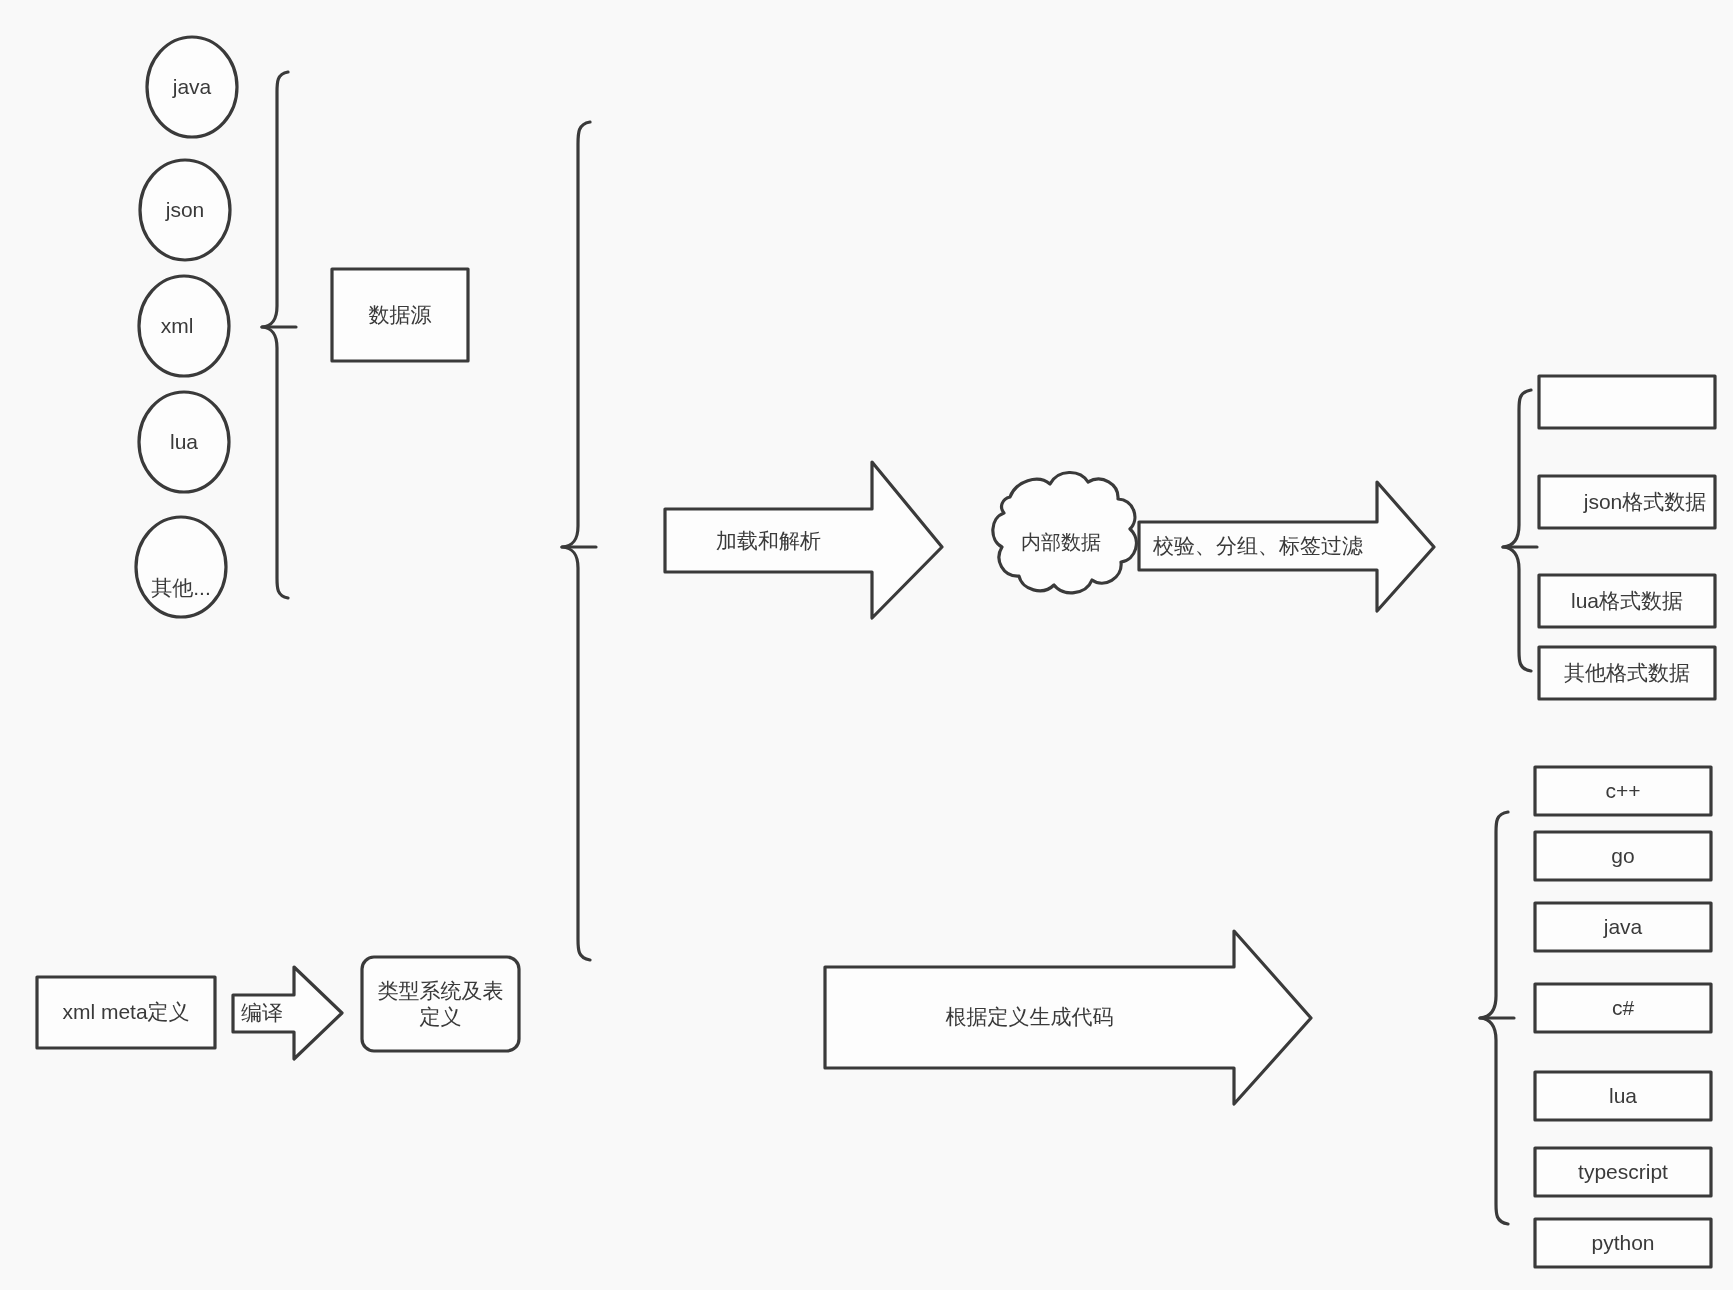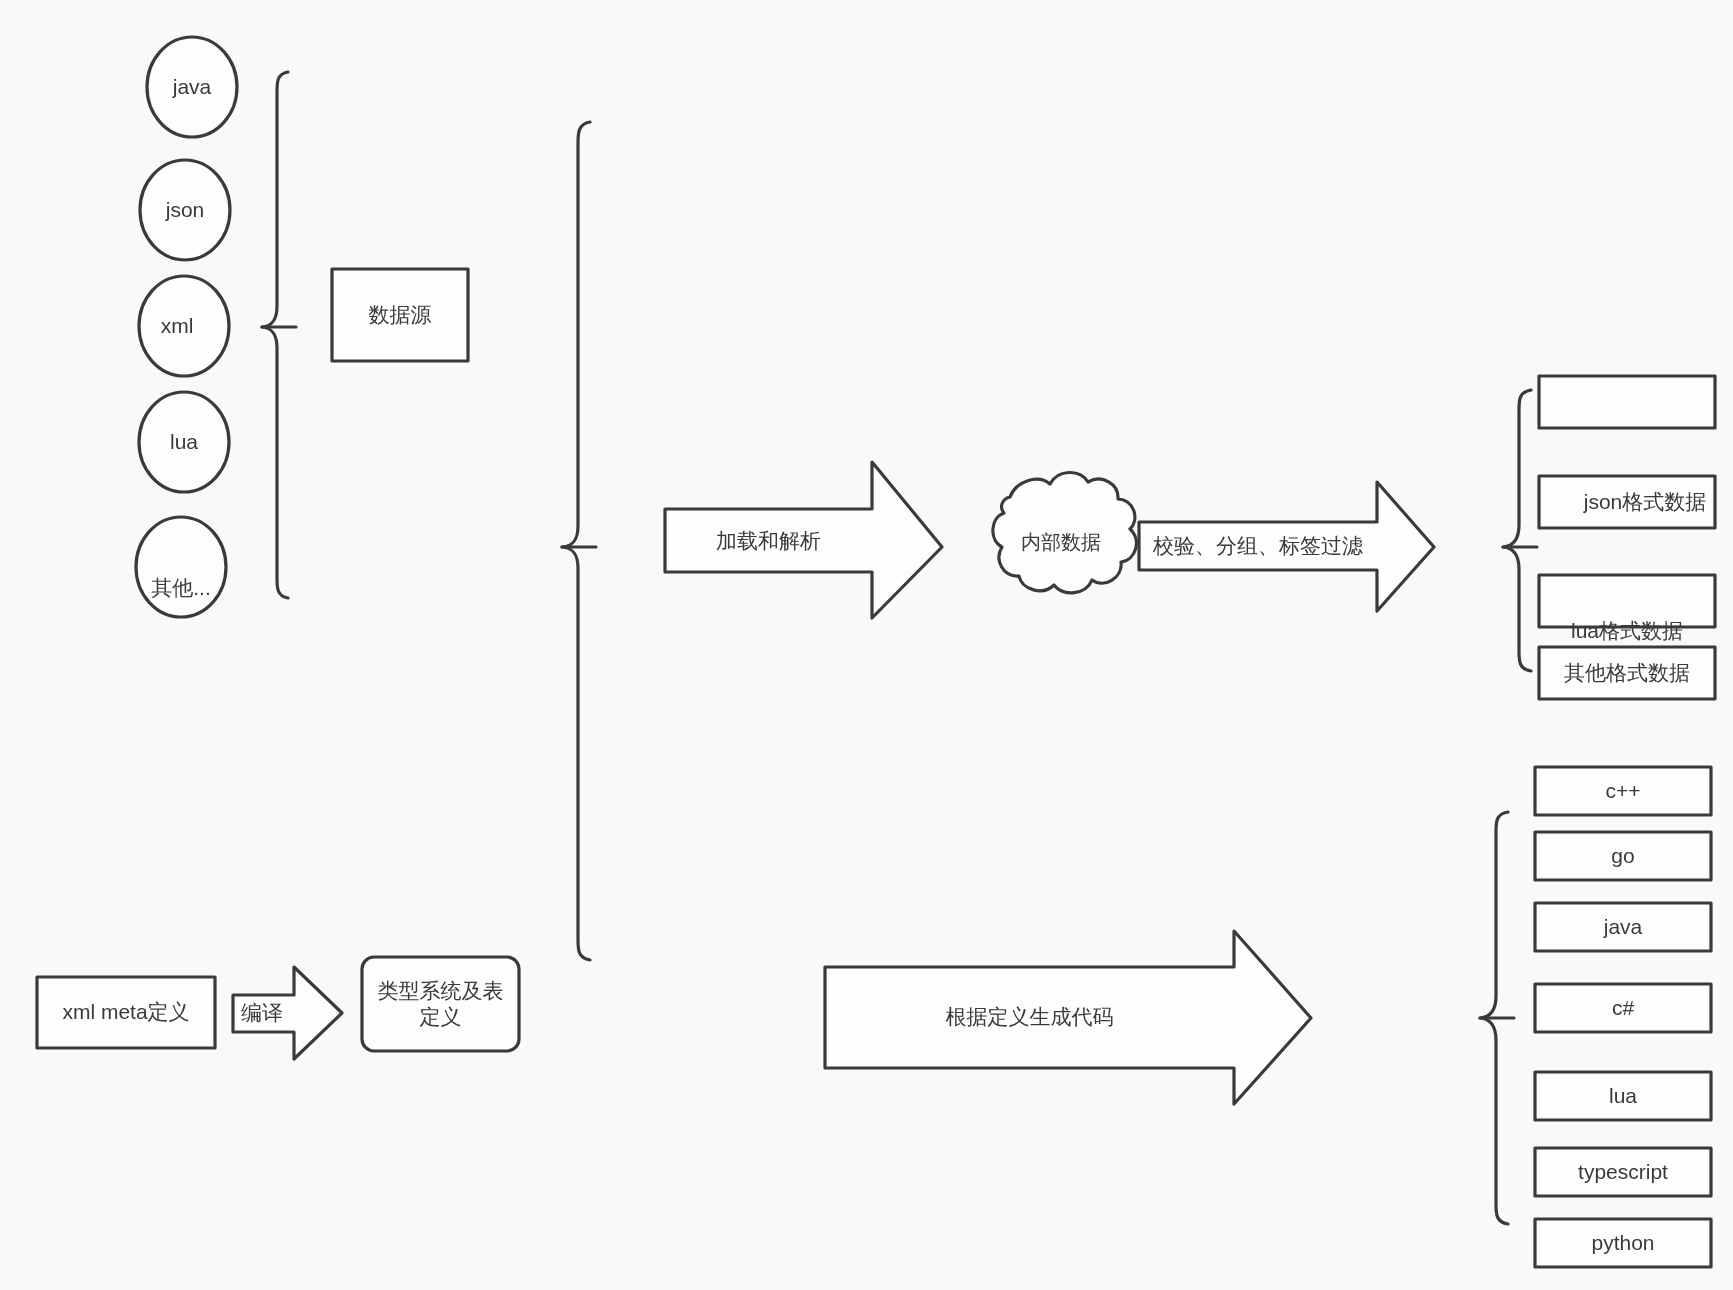--- a/index.html
+++ b/index.html
@@ -163,21 +163,21 @@
 
   <div class="shape-label lbl-md" style="left:332px; top:269px; width:136px; height:92px;">数据源</div>
 
   <div class="shape-label lbl-md" style="left:665px; top:521px; width:207px; height:40px;">加载和解析</div>
 
   <div class="shape-label lbl-sm" style="left:1000px; top:522px; width:122px; height:40px;">内部数据</div>
 
   <div class="shape-label lbl-md" style="left:1139px; top:526px; width:238px; height:40px;">校验、分组、标签过滤</div>
 
   <div class="shape-label lbl-md" style="left:1539px; top:476px; width:212px; height:52px;">json格式数据</div>
-  <div class="shape-label lbl-md" style="left:1539px; top:575px; width:176px; height:52px;margin-top:30px;">lua格式数据</div>
+  <div class="shape-label lbl-md" style="left:1539px; top:575px; width:176px; height:52px;">lua格式数据</div>
   <div class="shape-label lbl-md" style="left:45px; top:977px; width:162px; height:71px;">xml meta定义</div>
 
   <div class="shape-label lbl-md" style="left:1539px; top:647px; width:176px; height:52px;">其他格式数据</div>
 
   <div class="shape-label lbl-md" style="left:226px; top:995px; width:72px; height:37px;">编译</div>
 
   <div class="shape-label lbl-md" style="left:370px; top:957px; width:141px; height:94px;">类型系统及表定义</div>
 
   <div class="shape-label lbl-md" style="left:825px; top:997px; width:409px; height:40px;">根据定义生成代码</div>
 

